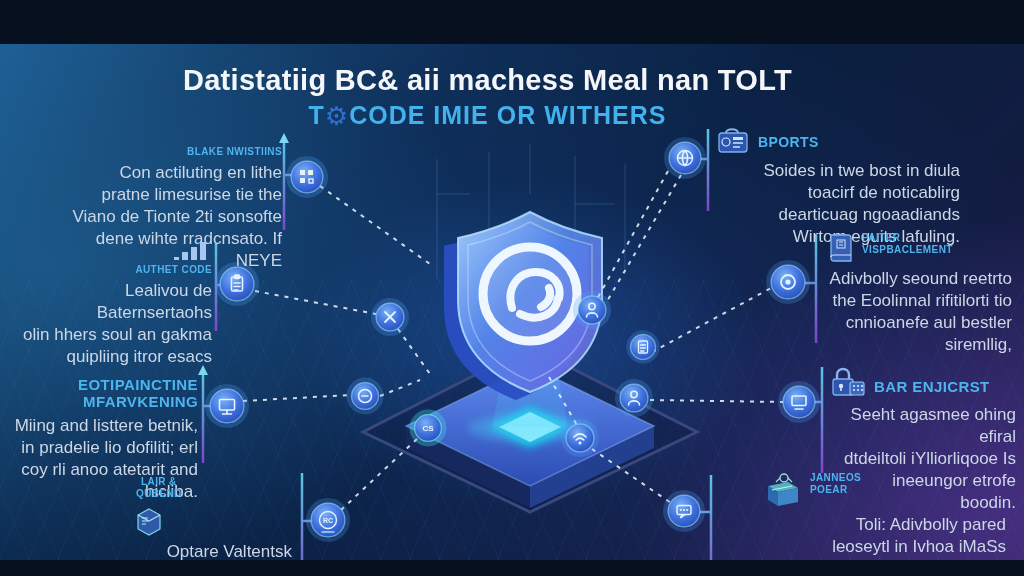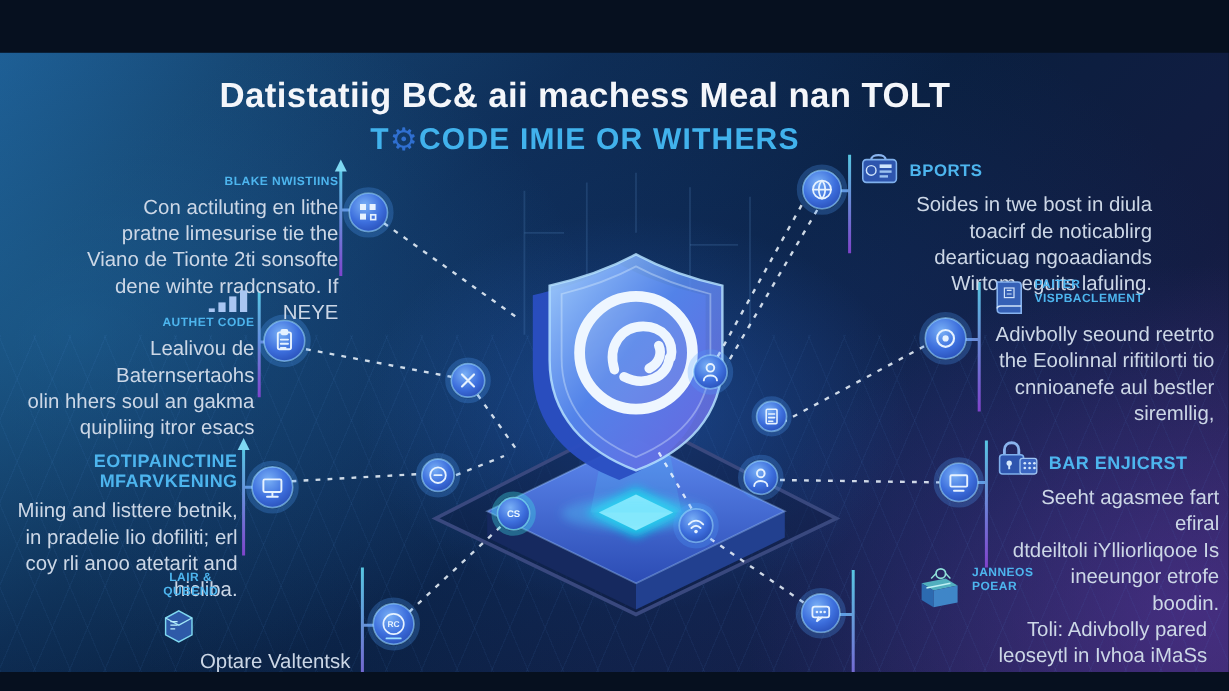--- a/index.html
+++ b/index.html
@@ -355,21 +355,21 @@
               <circle cx="24" cy="24" r="1.1"></circle>
               <circle cx="28" cy="24" r="1.1"></circle>
               <circle cx="32" cy="24" r="1.1"></circle>
             </g>
             <circle cx="11" cy="20" r="2.2" fill="#d5e8fc"></circle>
             <path d="M11,21 V25" stroke="#d5e8fc" stroke-width="1.6"></path>
           </svg>
       </div>
       <div class="block-title" style="font-size:15px;margin-top:12px;">BAR ENJICRST</div>
     </div>
-    <div class="block-body">Seeht agasmee fart efiral
+    <div class="block-body">Seeht agasmee ohing efiral
 dtdeiltoli iYlliorliqooe Is
 ineeungor etrofe
 boodin.</div>
   </div>
 
   <div class="block" style="left:714px;top:428px;width:244px;padding-left:48px;">
     <div class="title-row">
       <div class="mini-icon">
         <svg width="40" height="38" viewBox="0 0 40 38">
             <circle cx="22" cy="6" r="4" fill="none" stroke="#8fe0d8" stroke-width="1.4"></circle>

